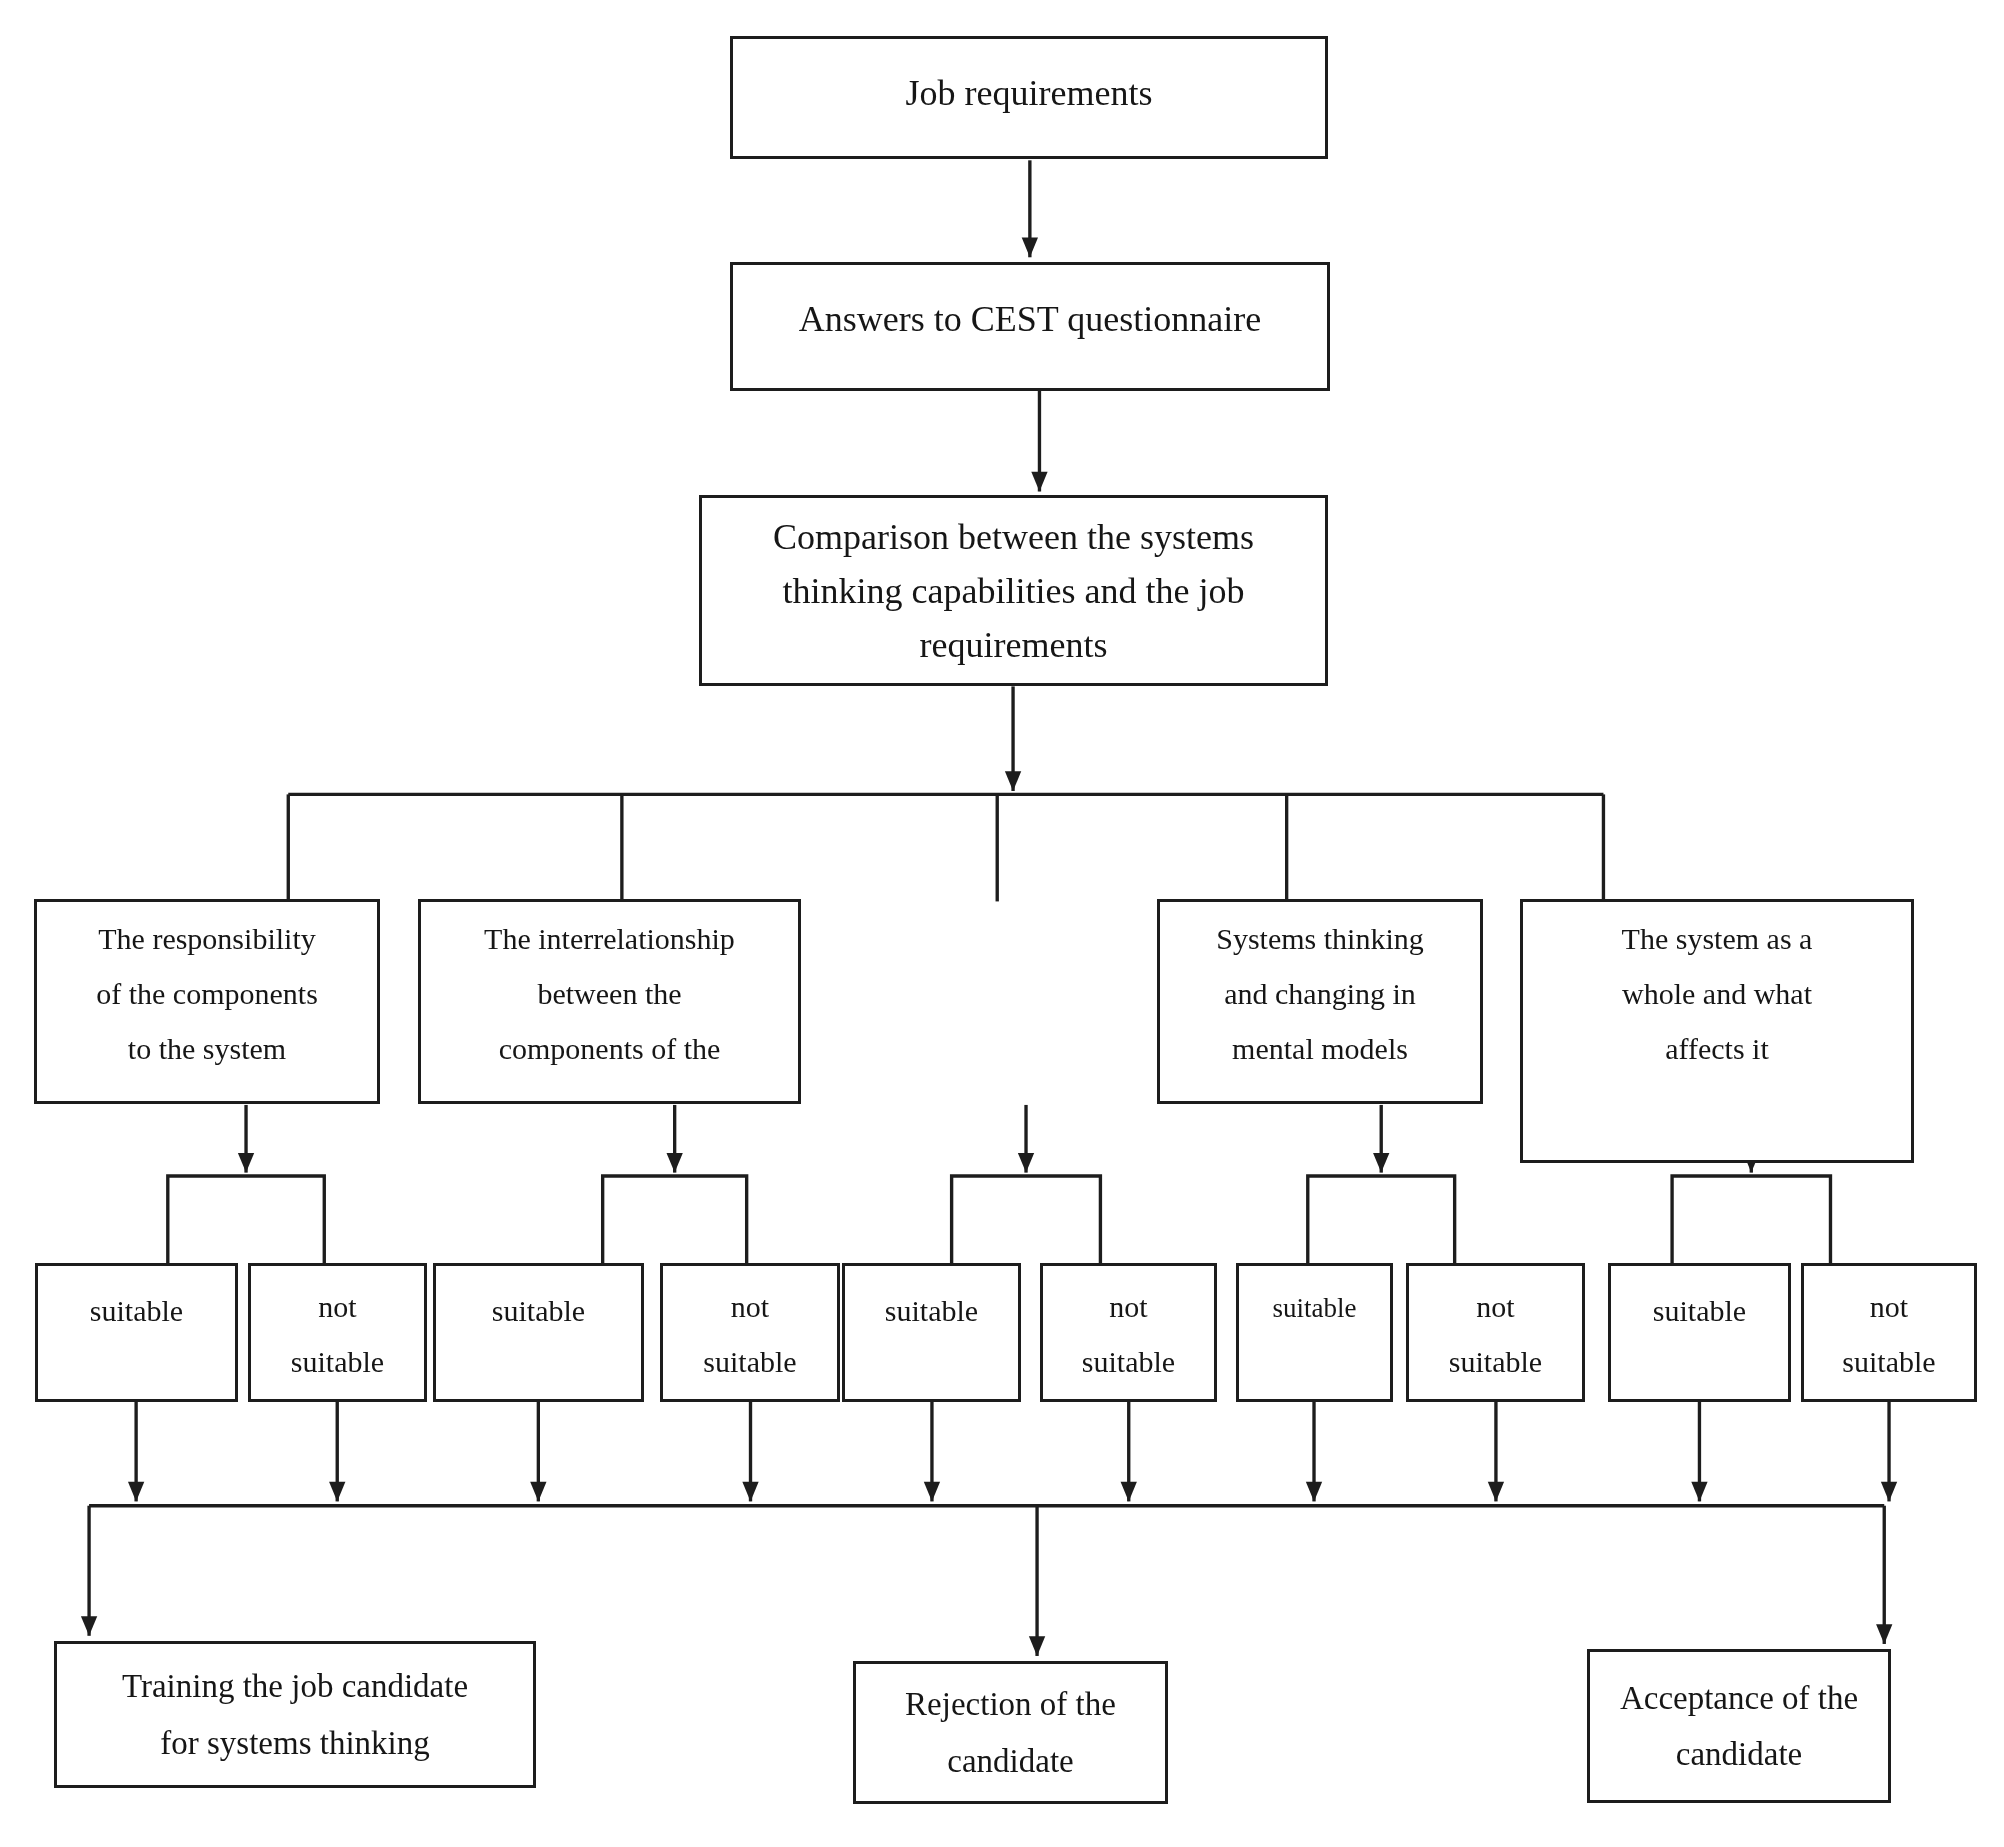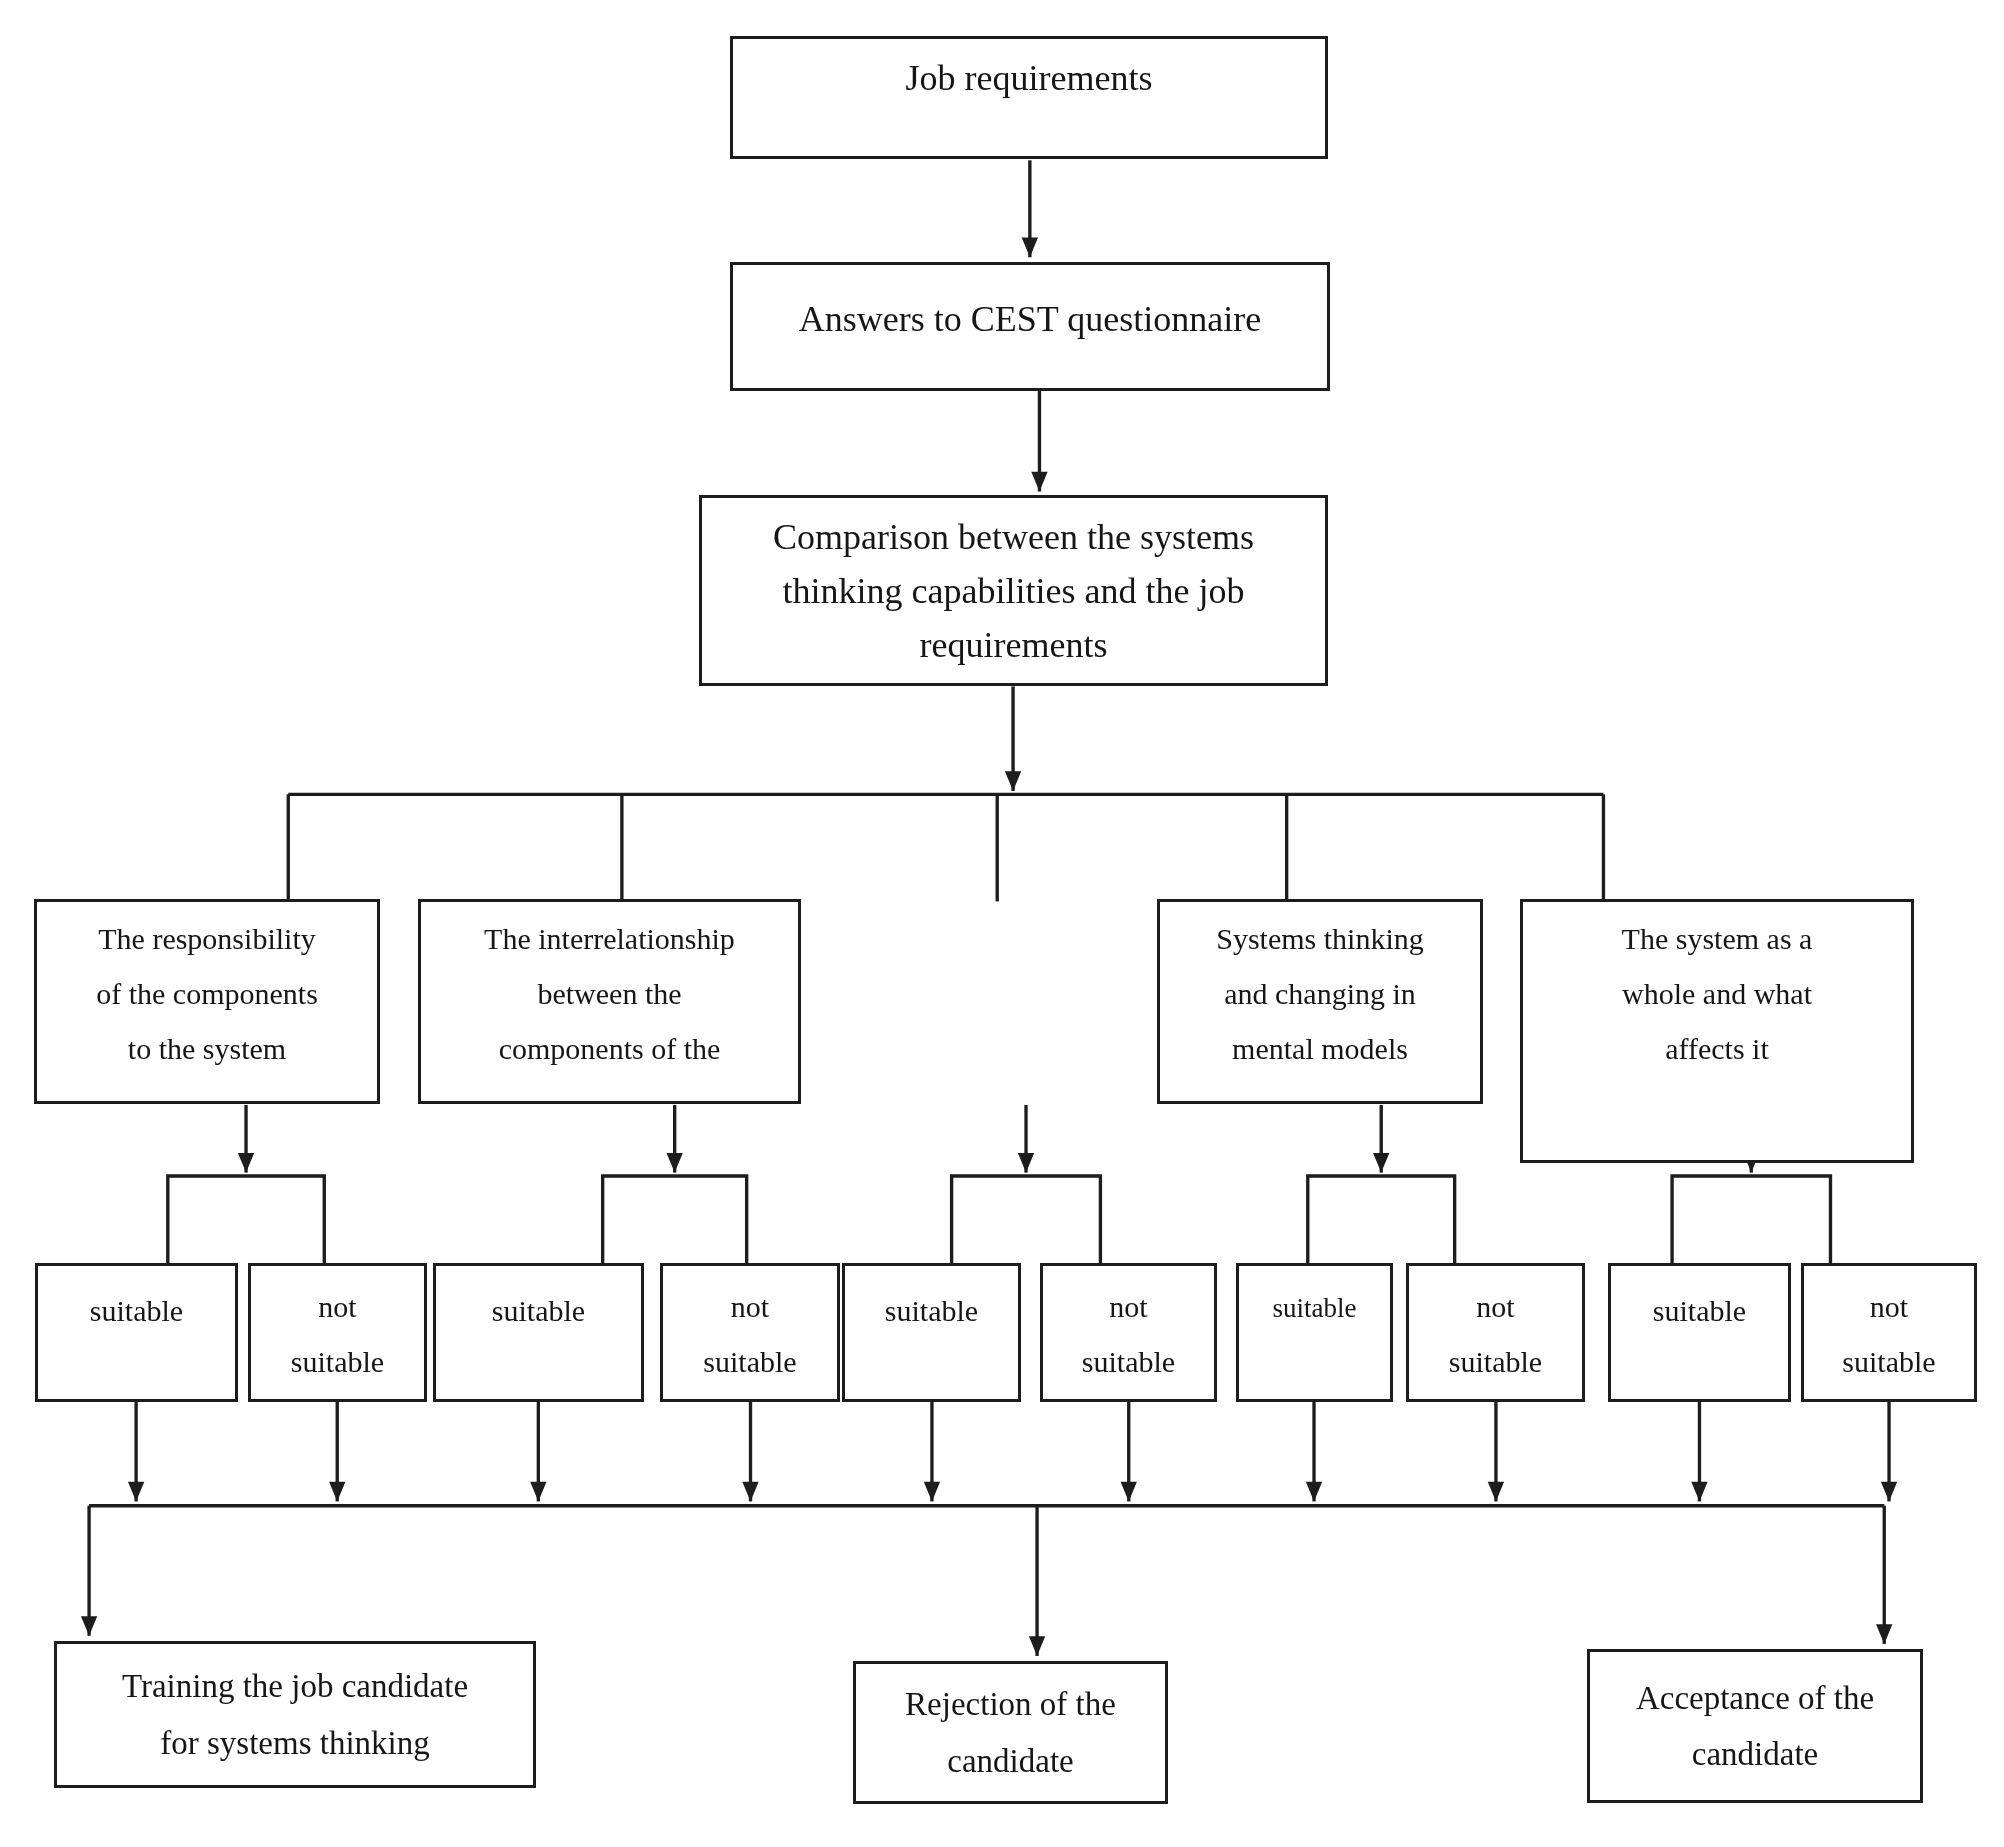--- a/index.html
+++ b/index.html
@@ -99,21 +99,21 @@
     </g>
 
     <g>
       <line x1="185" y1="3137" x2="3925" y2="3137"></line>
       <line x1="185" y1="3137" x2="185" y2="3408" marker-end="url(#ah)"></line>
       <line x1="2160" y1="3137" x2="2160" y2="3450" marker-end="url(#ah)"></line>
       <line x1="3925" y1="3137" x2="3925" y2="3425" marker-end="url(#ah)"></line>
     </g>
   </svg>
 
-  <div class="node top" style="left:730px;top:36px;width:598px;height:123px;padding-top:12px;">Job requirements</div>
+  <div class="node top" style="left:730px;top:36px;width:598px;height:123px;padding-top:27px;">Job requirements</div>
 
   <div class="node top" style="left:730px;top:262px;width:600px;height:129px;padding-top:27px;font-family:Liberation Serif, serif;">Answers to CEST questionnaire</div>
 
   <div class="node top" style="left:699px;top:495px;width:629px;height:191px;padding-top:11.5px;">Comparison between the systems
 thinking capabilities and the job
 requirements</div>
 
   <div class="node cat" style="left:418px;top:899px;width:383px;height:205px;">The interrelationship
 between the
 components of the</div>
@@ -150,17 +150,17 @@
   <div class="node sn" style="left:1608px;top:1263px;width:183px;height:139px;">suitable</div>
   <div class="node sn" style="left:1801px;top:1263px;width:176px;height:139px;padding-top:14.4px;">not
 suitable</div>
 
   <div class="node out" style="left:54px;top:1641px;width:482px;height:147px;">Training the job candidate
 for systems thinking</div>
 
   <div class="node out" style="left:853px;top:1661px;width:315px;height:143px;">Rejection of the
 candidate</div>
 
-  <div class="node out" style="left:1587px;top:1649px;width:336px;height:154px;">Acceptance of the
+  <div class="node out" style="left:1587px;top:1649px;width:304px;height:154px;">Acceptance of the
 candidate</div>
 
 </div>
 
 
 </body></html>

